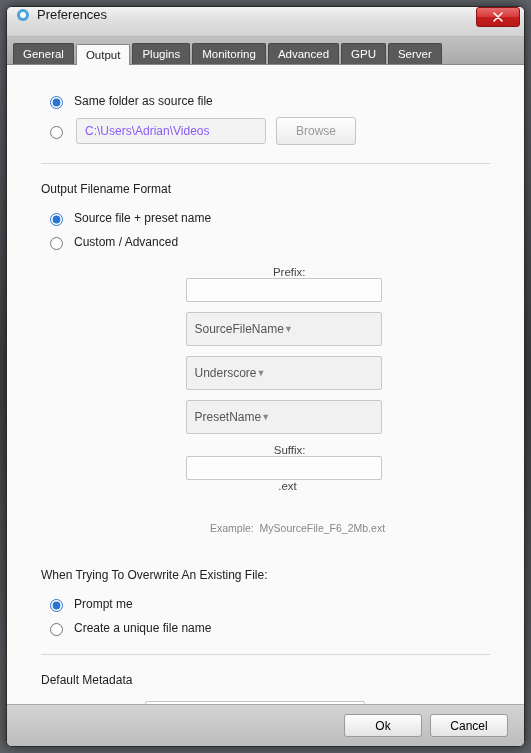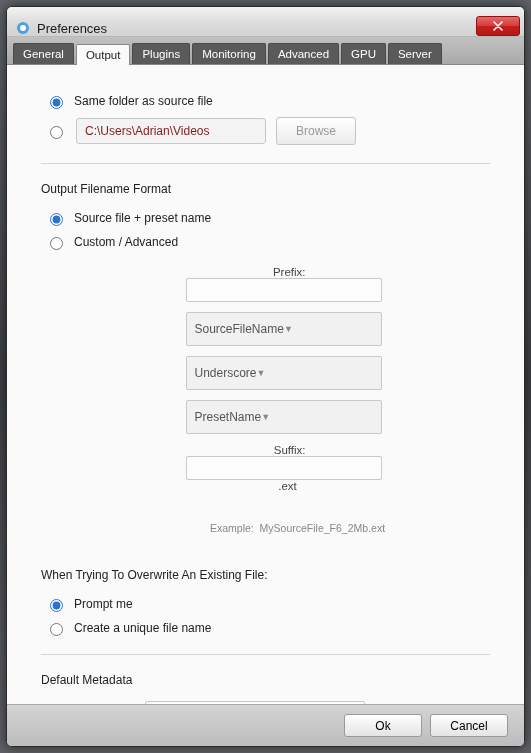--- a/index.html
+++ b/index.html
@@ -19,21 +19,21 @@
     box-shadow: 0 0 12px rgba(0,0,0,0.6);
     display: flex;
     flex-direction: column;
     overflow: hidden;
   }
   .titlebar {
     height: 30px;
     background: linear-gradient(to bottom, #f3f3f3 0%, #dedede 50%, #d2d2d2 100%);
     border-bottom: 1px solid #b8b8b8;
     display: flex;
-    align-items: flex-end;
+    align-items: flex-start;
     padding: 0 4px 0 8px;
   }
   .title-icon {
     width: 16px; height: 16px;
     margin-right: 6px;
     display: inline-flex;
     align-items: center; justify-content: center;
   }
   .title-text {
     font-size: 13px;
@@ -107,21 +107,21 @@
     height: 26px;
     border: 1px solid #c8c8c8;
     border-radius: 3px;
     padding: 0 8px;
     font-size: 12px;
     color: #888;
     background: #fdfdfd;
   }
   .path-input:disabled {
     background: #f3f3f3;
-    color: #7f1d1d;
+    color: #8b5cf6;
   }
   .browse-btn {
     width: 80px;
     height: 28px;
     border: 1px solid #c4c4c4;
     border-radius: 3px;
     background: linear-gradient(to bottom, #fefefe, #ececec);
     font-size: 12px;
     color: #999;
     cursor: default;

